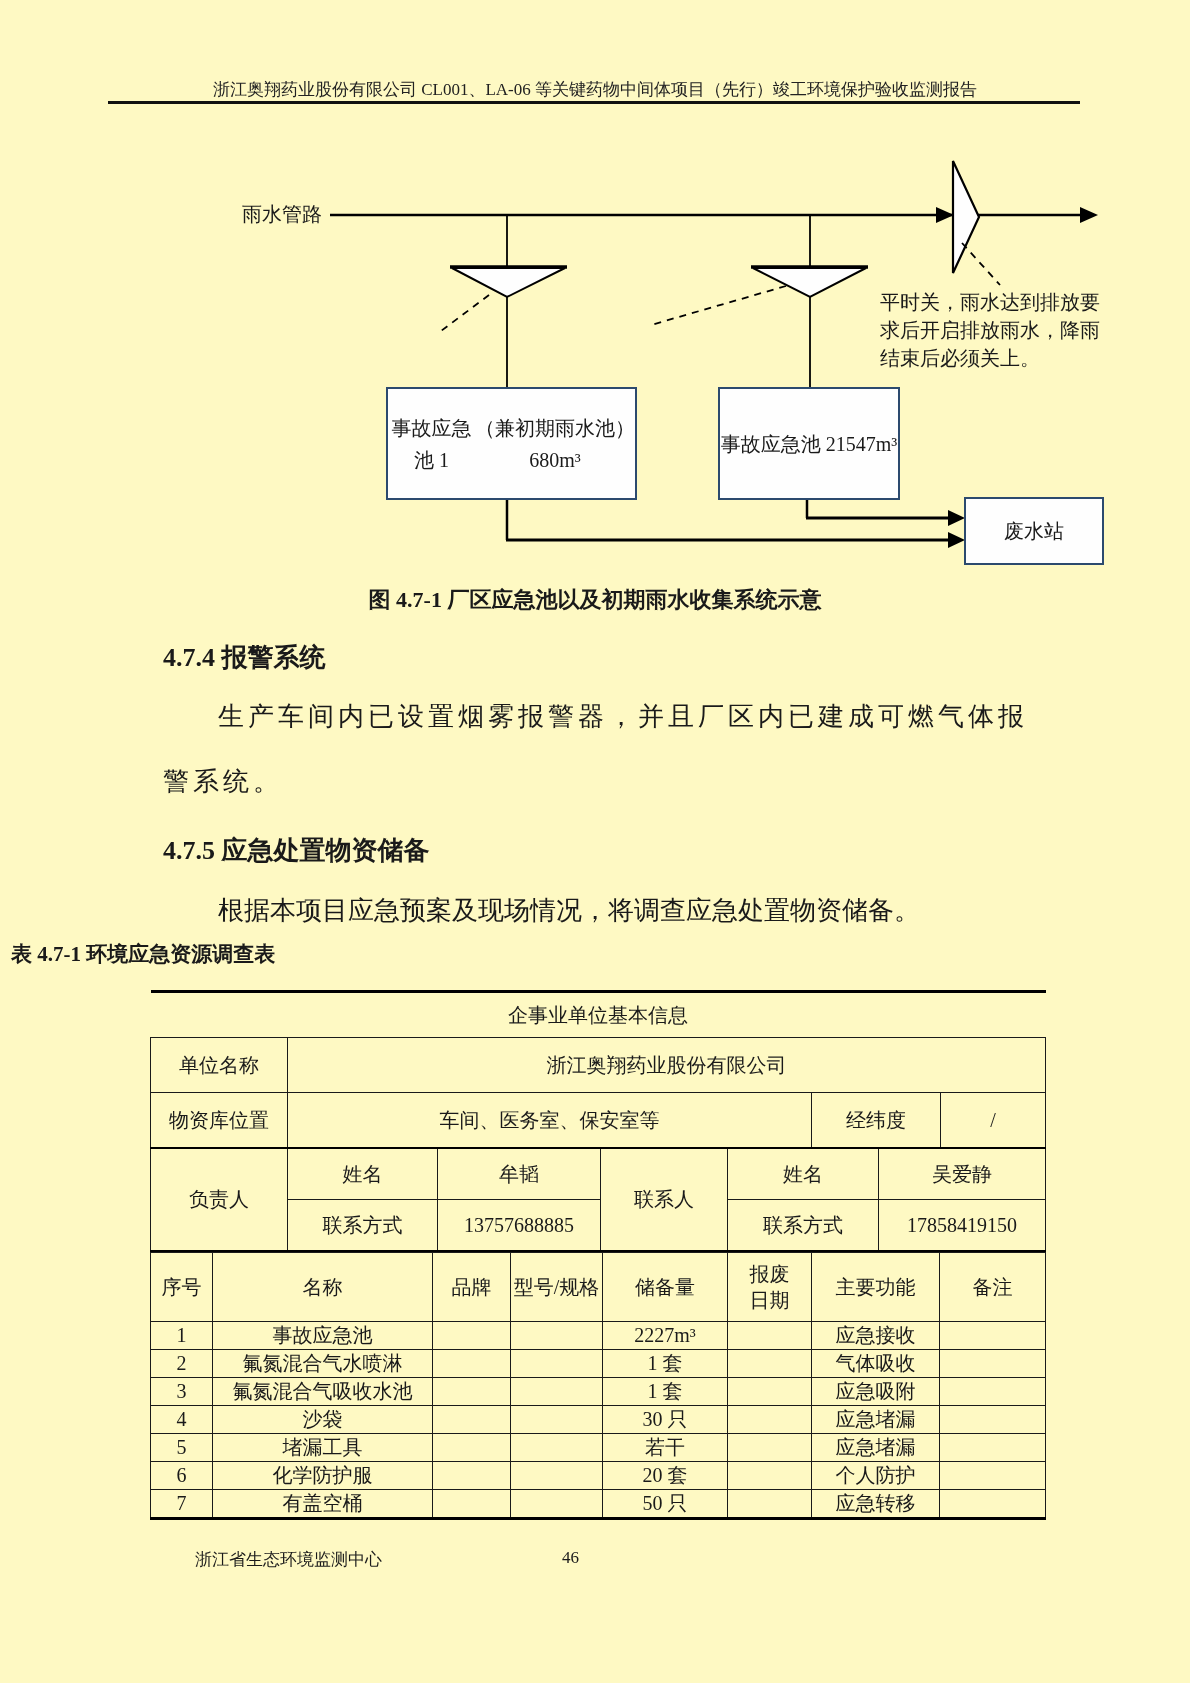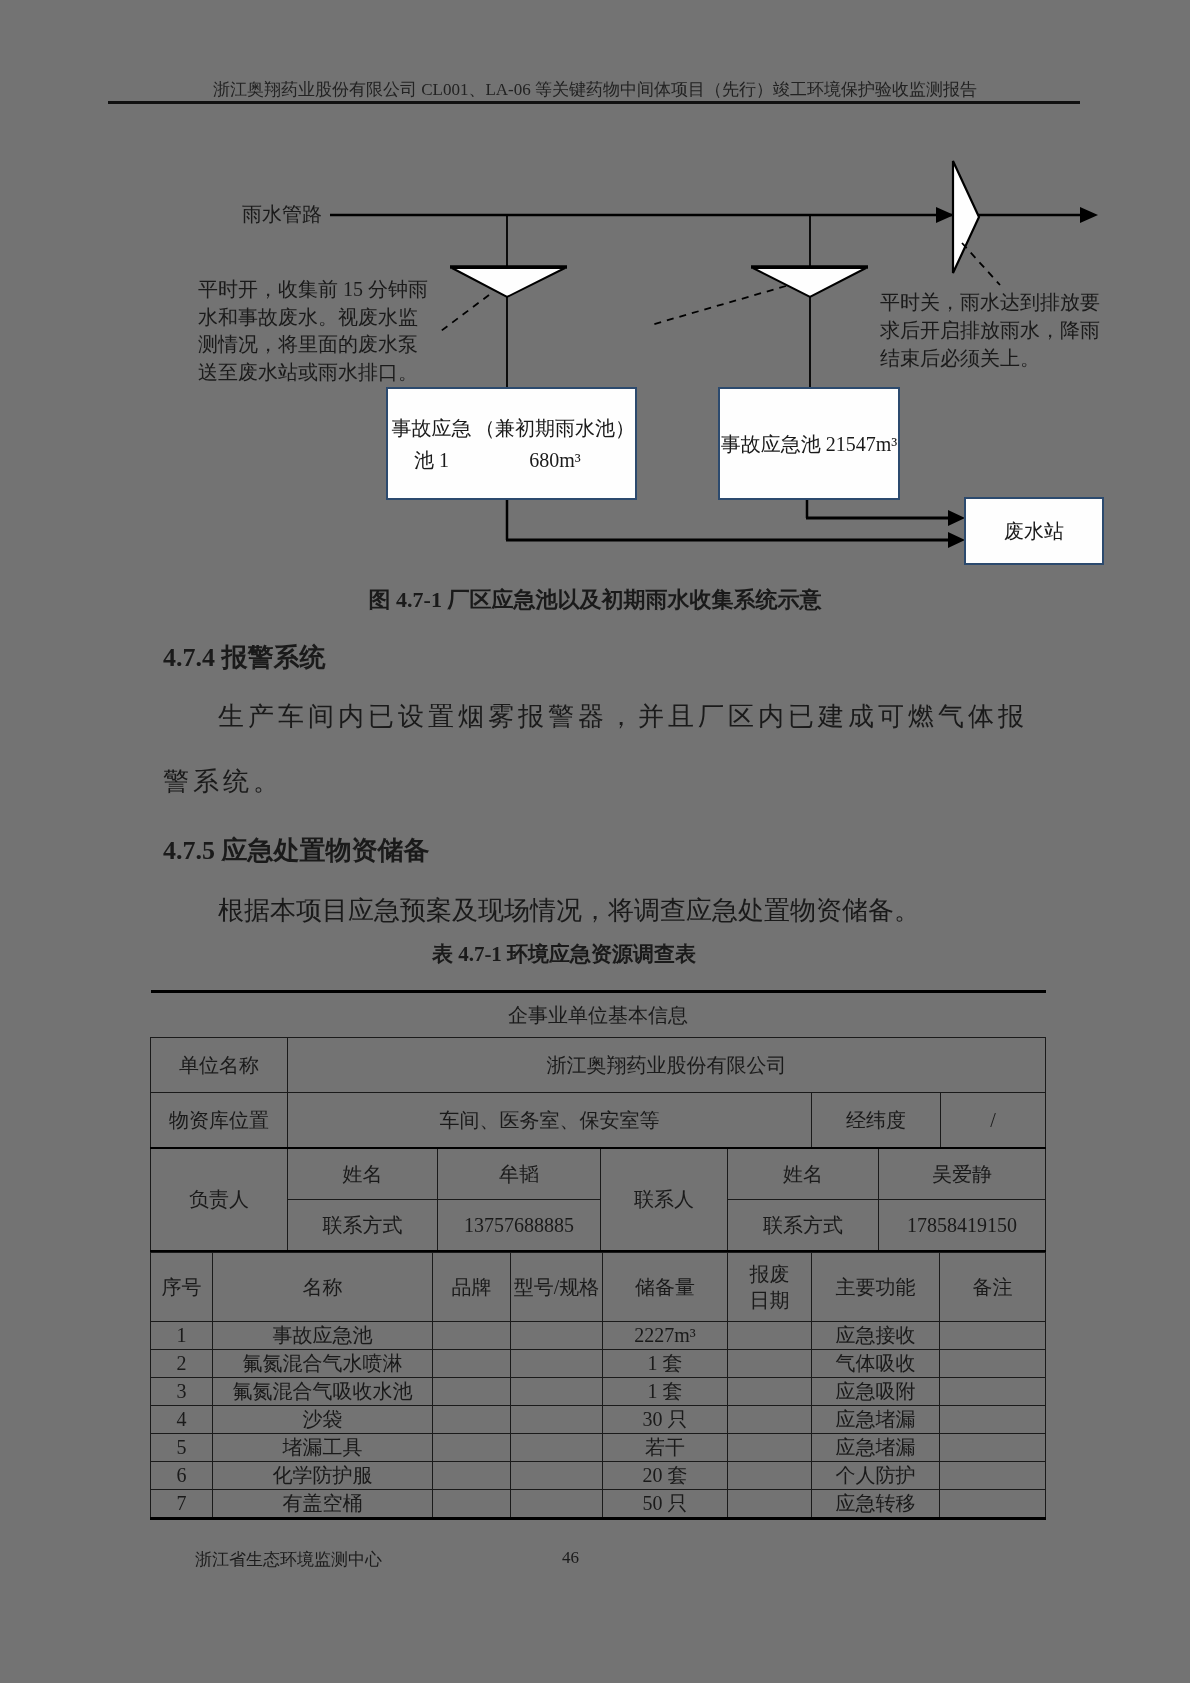--- a/index.html
+++ b/index.html
@@ -1,16 +1,16 @@
 <!DOCTYPE html>
 <html><head>
 <meta charset="utf-8">
 <style>
   html,body{margin:0;padding:0;background:#888;}
-  .page{position:relative;width:1190px;height:1683px;background:#737373;margin:0 auto;
+  .page{position:relative;width:1190px;height:1683px;background:#fef9c3;margin:0 auto;
         font-family:"Liberation Serif","DejaVu Serif",serif;color:#1a1a1a;overflow:hidden;}
   .abs{position:absolute;}
   
   .doc-header{top:78px;left:0;width:1190px;text-align:center;font-size:17px;color:#222;}
   .header-rule{top:101px;left:108px;width:972px;height:3px;background:#111;}
   
   .dsvg{top:0;left:0;pointer-events:none;}
   .pipe-label{top:201px;left:242px;font-size:20px;}
   .note{font-size:20px;line-height:27.5px;white-space:nowrap;}
   .note-left{top:276px;left:198px;}
@@ -22,21 +22,21 @@
   .box2{top:387px;left:718px;width:178px;height:109px;}
   .wws{top:497px;left:964px;width:136px;height:64px;}
   .fig-caption{top:585px;left:0;width:1190px;text-align:center;font-weight:bold;font-size:22px;}
   
   .h-sec{left:163px;font-weight:bold;font-size:26px;}
   .h474{top:640px;}
   .h475{top:833px;}
   .para1{top:684px;left:163px;width:866px;font-size:26px;line-height:65px;
          text-indent:55px;letter-spacing:4px;}
   .para2{top:878px;left:163px;width:900px;font-size:26px;line-height:65px;text-indent:55px;}
-  .tbl-title{top:940px;left:4px;width:1120px;text-align:center;font-weight:bold;font-size:21px;}
+  .tbl-title{top:940px;left:11px;width:1120px;text-align:left;font-weight:bold;font-size:21px;}
   
   .tbl-wrap{top:990px;left:150px;width:895px;}
   table{border-collapse:collapse;table-layout:fixed;width:895px;font-size:20px;}
   td{border:1.5px solid #1a1a1a;text-align:center;vertical-align:middle;padding:0;overflow:hidden;}
   .sec{border-left:none !important;border-right:none !important;}
   .tA tr.r1 td{border-top:3.5px solid #000;height:44px;}
   .tA tr.r2 td{height:54px;}
   .tA tr.r3 td{height:54px;border-bottom:2.5px solid #000;}
   .tA tr.r4 td{height:50px;}
   .tA tr.r5 td{height:50px;border-bottom:2.5px solid #000;}
@@ -81,26 +81,20 @@
     <line x1="807" y1="496" x2="807" y2="518" stroke="#000" stroke-width="2.5"></line>
     <line x1="806" y1="518" x2="952" y2="518" stroke="#000" stroke-width="3"></line>
     <polygon points="948,510 948,526 965,518" fill="#000"></polygon>
     <line x1="507" y1="496" x2="507" y2="540" stroke="#000" stroke-width="2.5"></line>
     <line x1="506" y1="540" x2="952" y2="540" stroke="#000" stroke-width="3"></line>
     <polygon points="948,532 948,548 965,540" fill="#000"></polygon>
   </svg>
 
   <div class="abs pipe-label">雨水管路</div>
 
-  <div class="abs note note-left">
-    <div>平时开，收集前 15 分钟雨</div>
-    <div>水和事故废水。视废水监</div>
-    <div>测情况，将里面的废水泵</div>
-    <div>送至废水站或雨水排口。</div>
-  </div>
   <div class="abs note note-right">
     <div>平时关，雨水达到排放要</div>
     <div>求后开启排放雨水，降雨</div>
     <div>结束后必须关上。</div>
   </div>
 
   <div class="abs dbox box1">
     <div>事故应急池 1</div>
     <div>（兼初期雨水池）680m³</div>
   </div>

